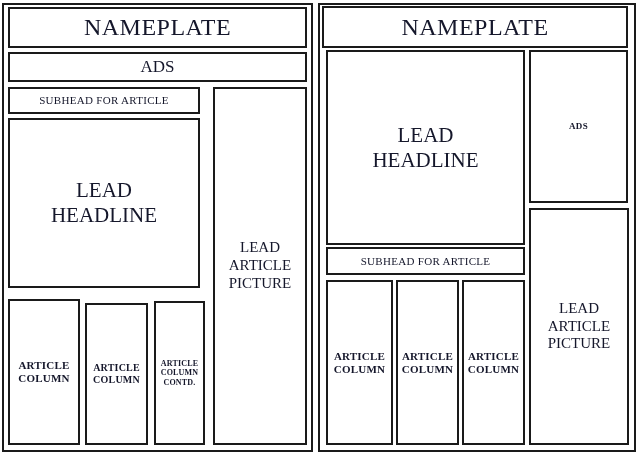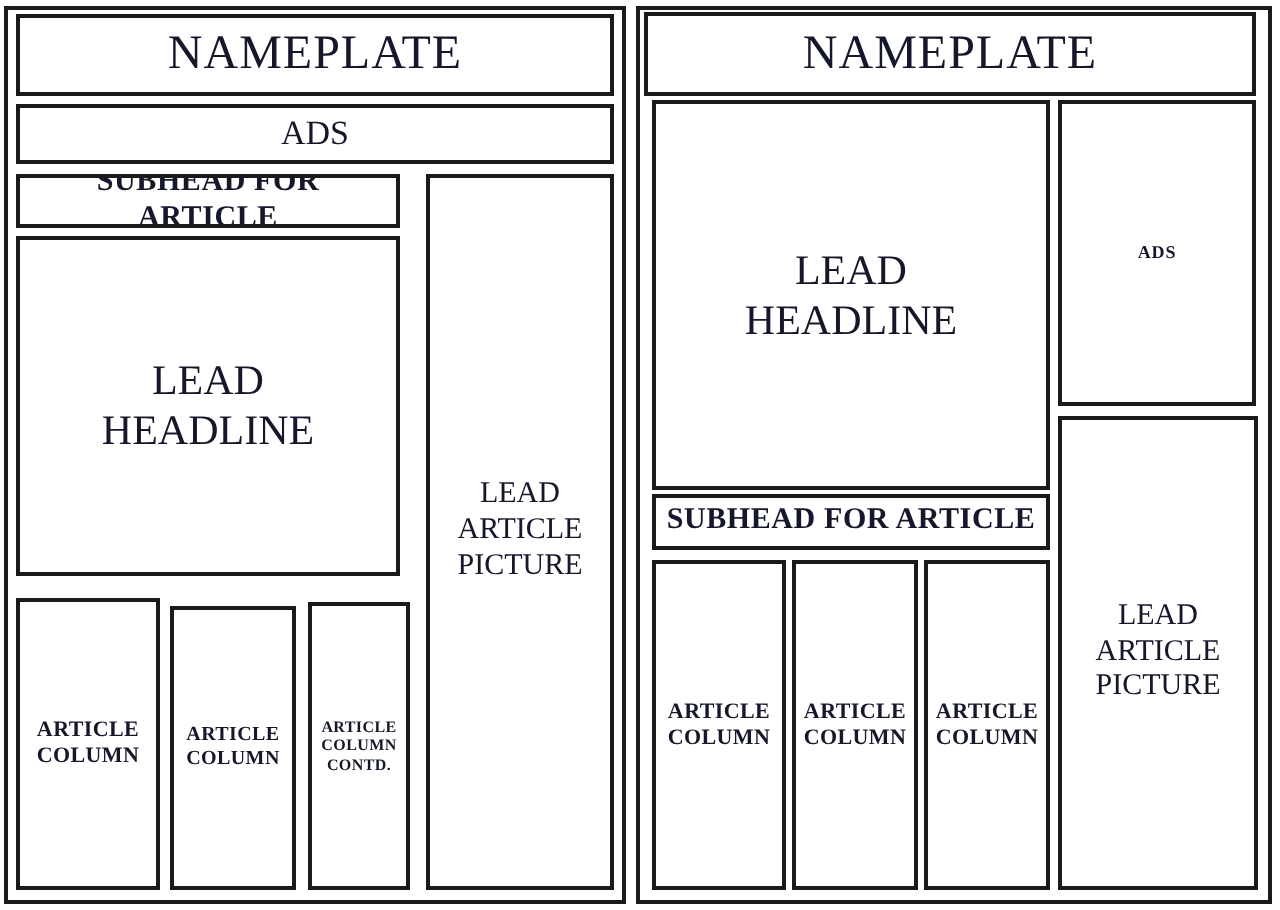--- a/index.html
+++ b/index.html
@@ -48,21 +48,21 @@
     display: block;
     line-height: 1.18;
     padding: 0 2px;
     white-space: pre-line;
   }
 
   
   .t-nameplate { font-size: 24px; letter-spacing: 0.5px; }
   .t-ads-big   { font-size: 17px; }
   .t-ads-small { font-size: 9px; font-weight: bold; letter-spacing: 0.4px; }
-  .t-subhead   { font-size: 15px; font-weight: bold; letter-spacing: 0.3px; }
+  .t-subhead   { font-size: 11px; font-weight: normal; letter-spacing: 0.3px; }
   .t-headline  { font-size: 21px; line-height: 1.35; }
   .t-picture   { font-size: 15px; line-height: 1.35; }
   .t-col-lg    { font-size: 11px; font-weight: bold; line-height: 1.3; letter-spacing: 0.2px; }
   .t-col-md    { font-size: 10px; font-weight: bold; line-height: 1.3; letter-spacing: 0.2px; }
   .t-col-sm    { font-size: 8px;  font-weight: bold; line-height: 1.35; letter-spacing: 0.2px; }
 </style>
 </head>
 <body>
 
 <div id="canvas" style="width: 640px; height: 455px; background: rgb(255, 255, 255);">

